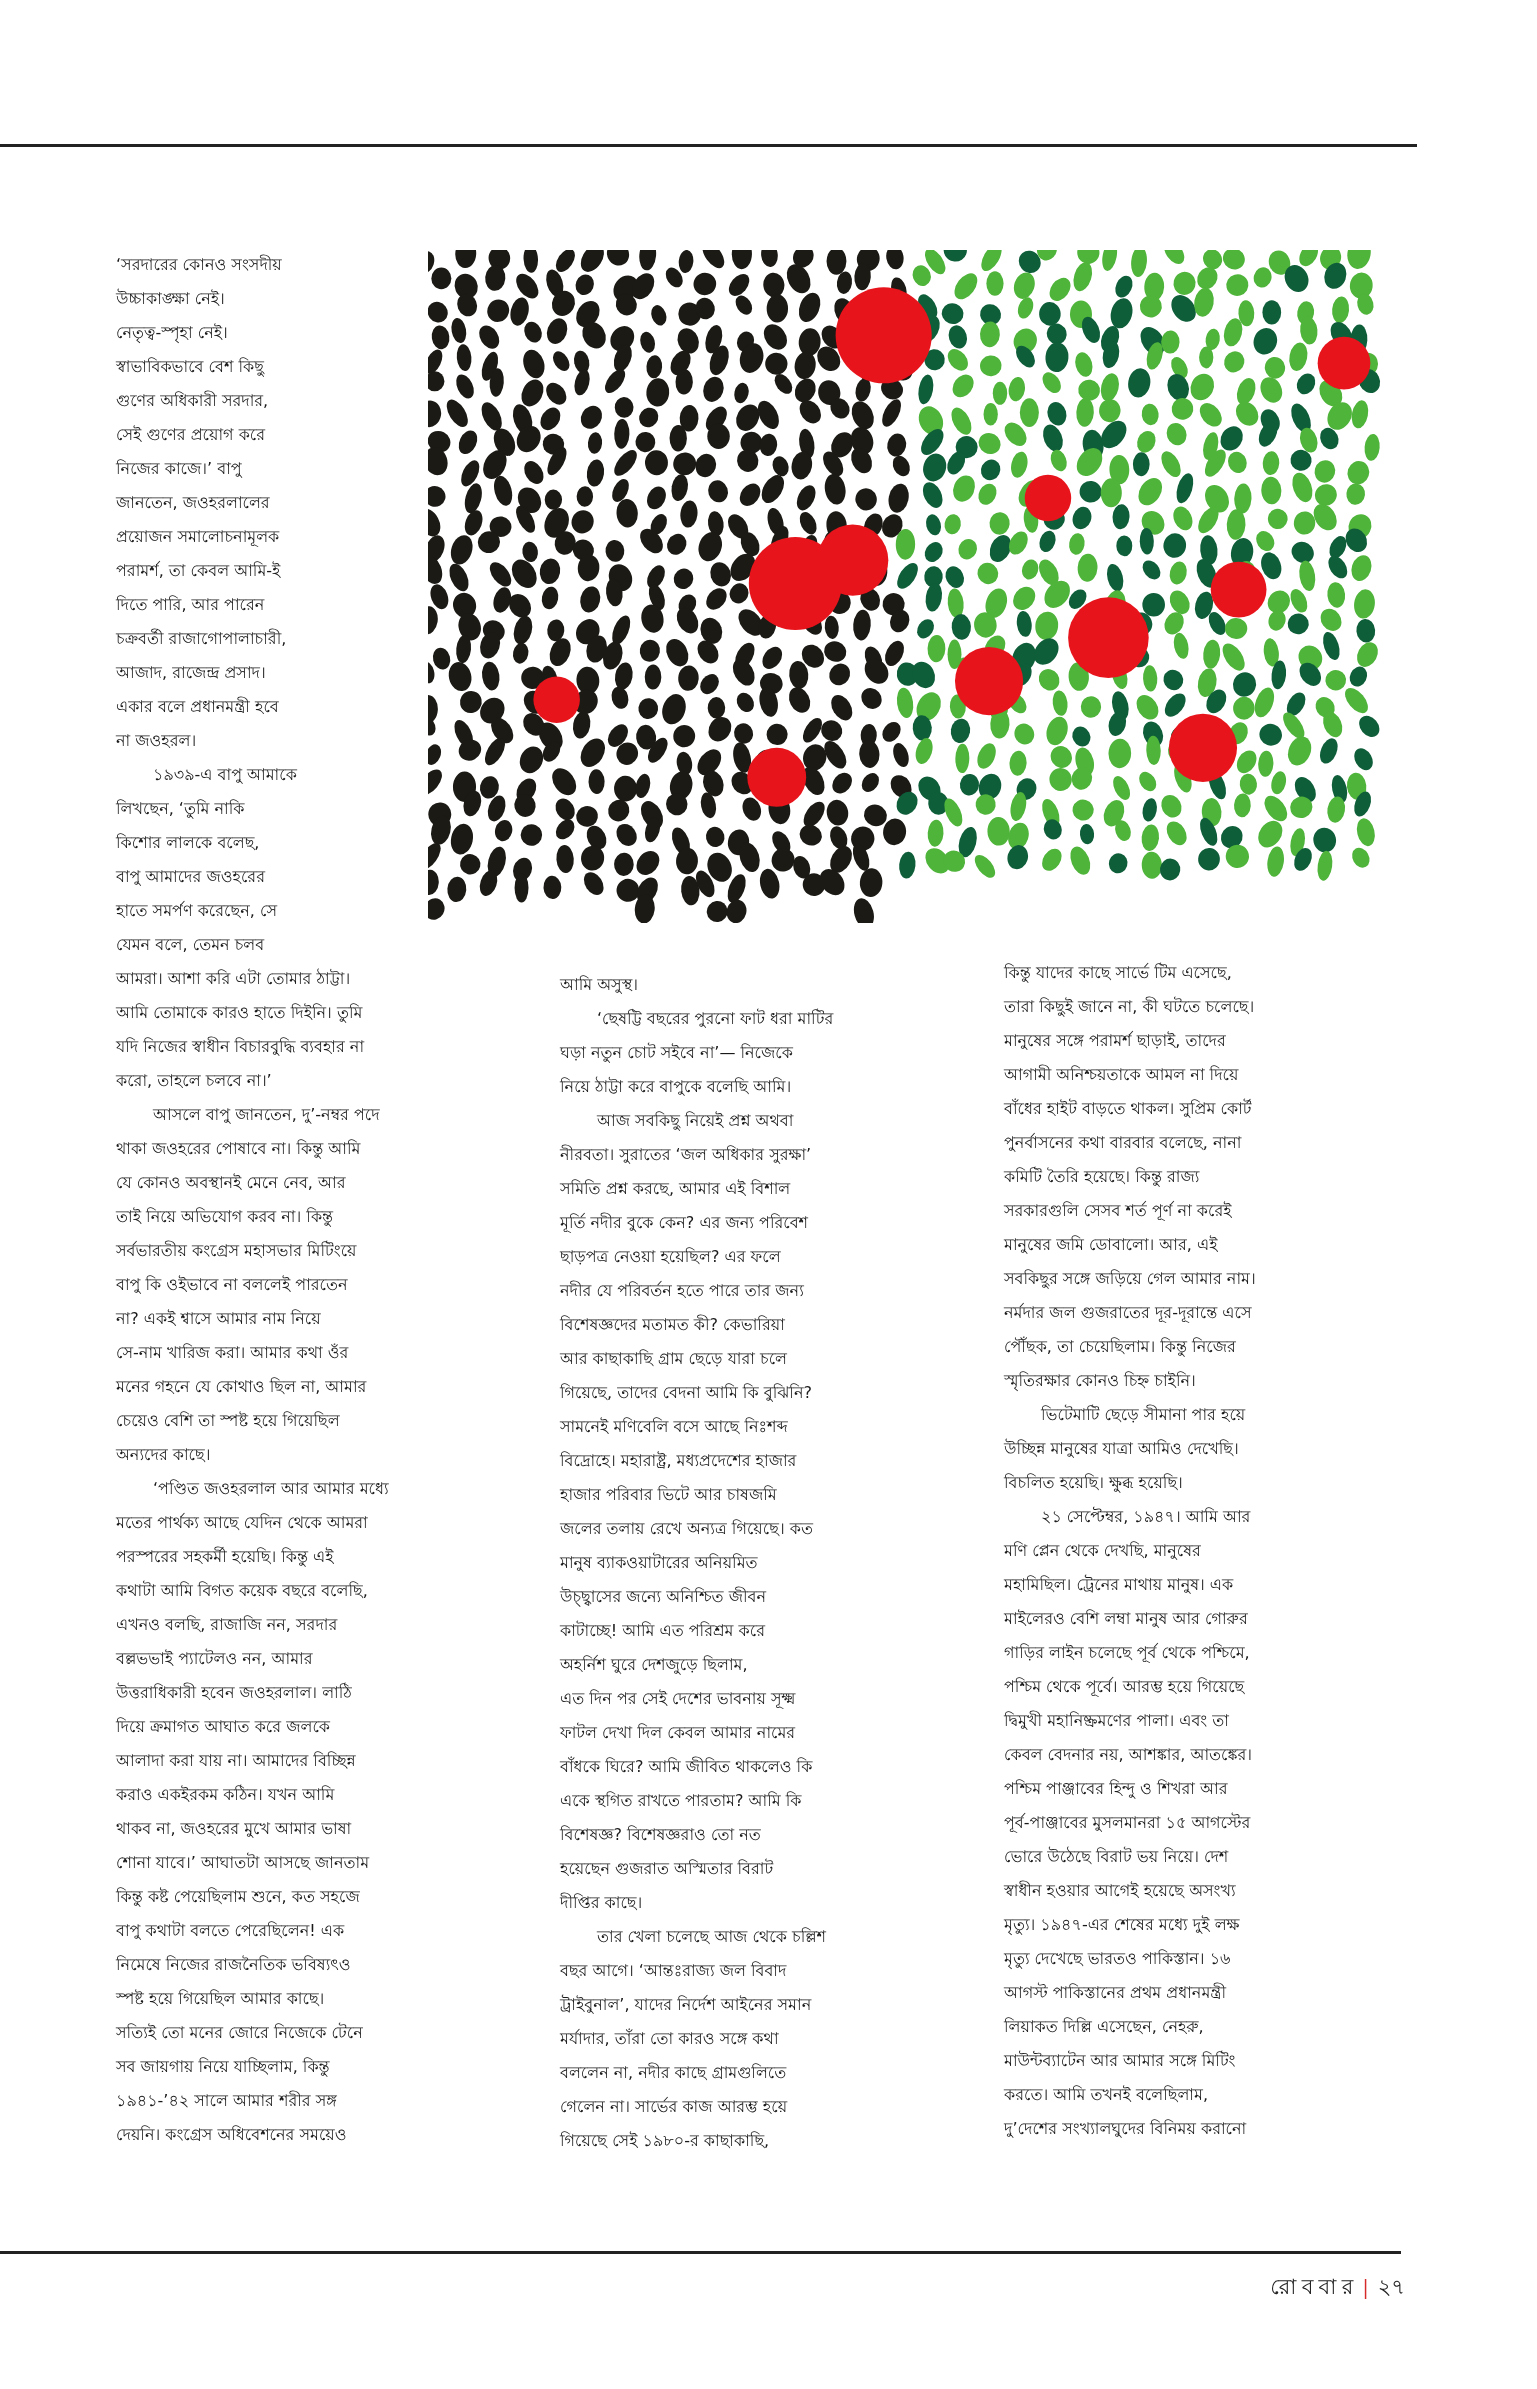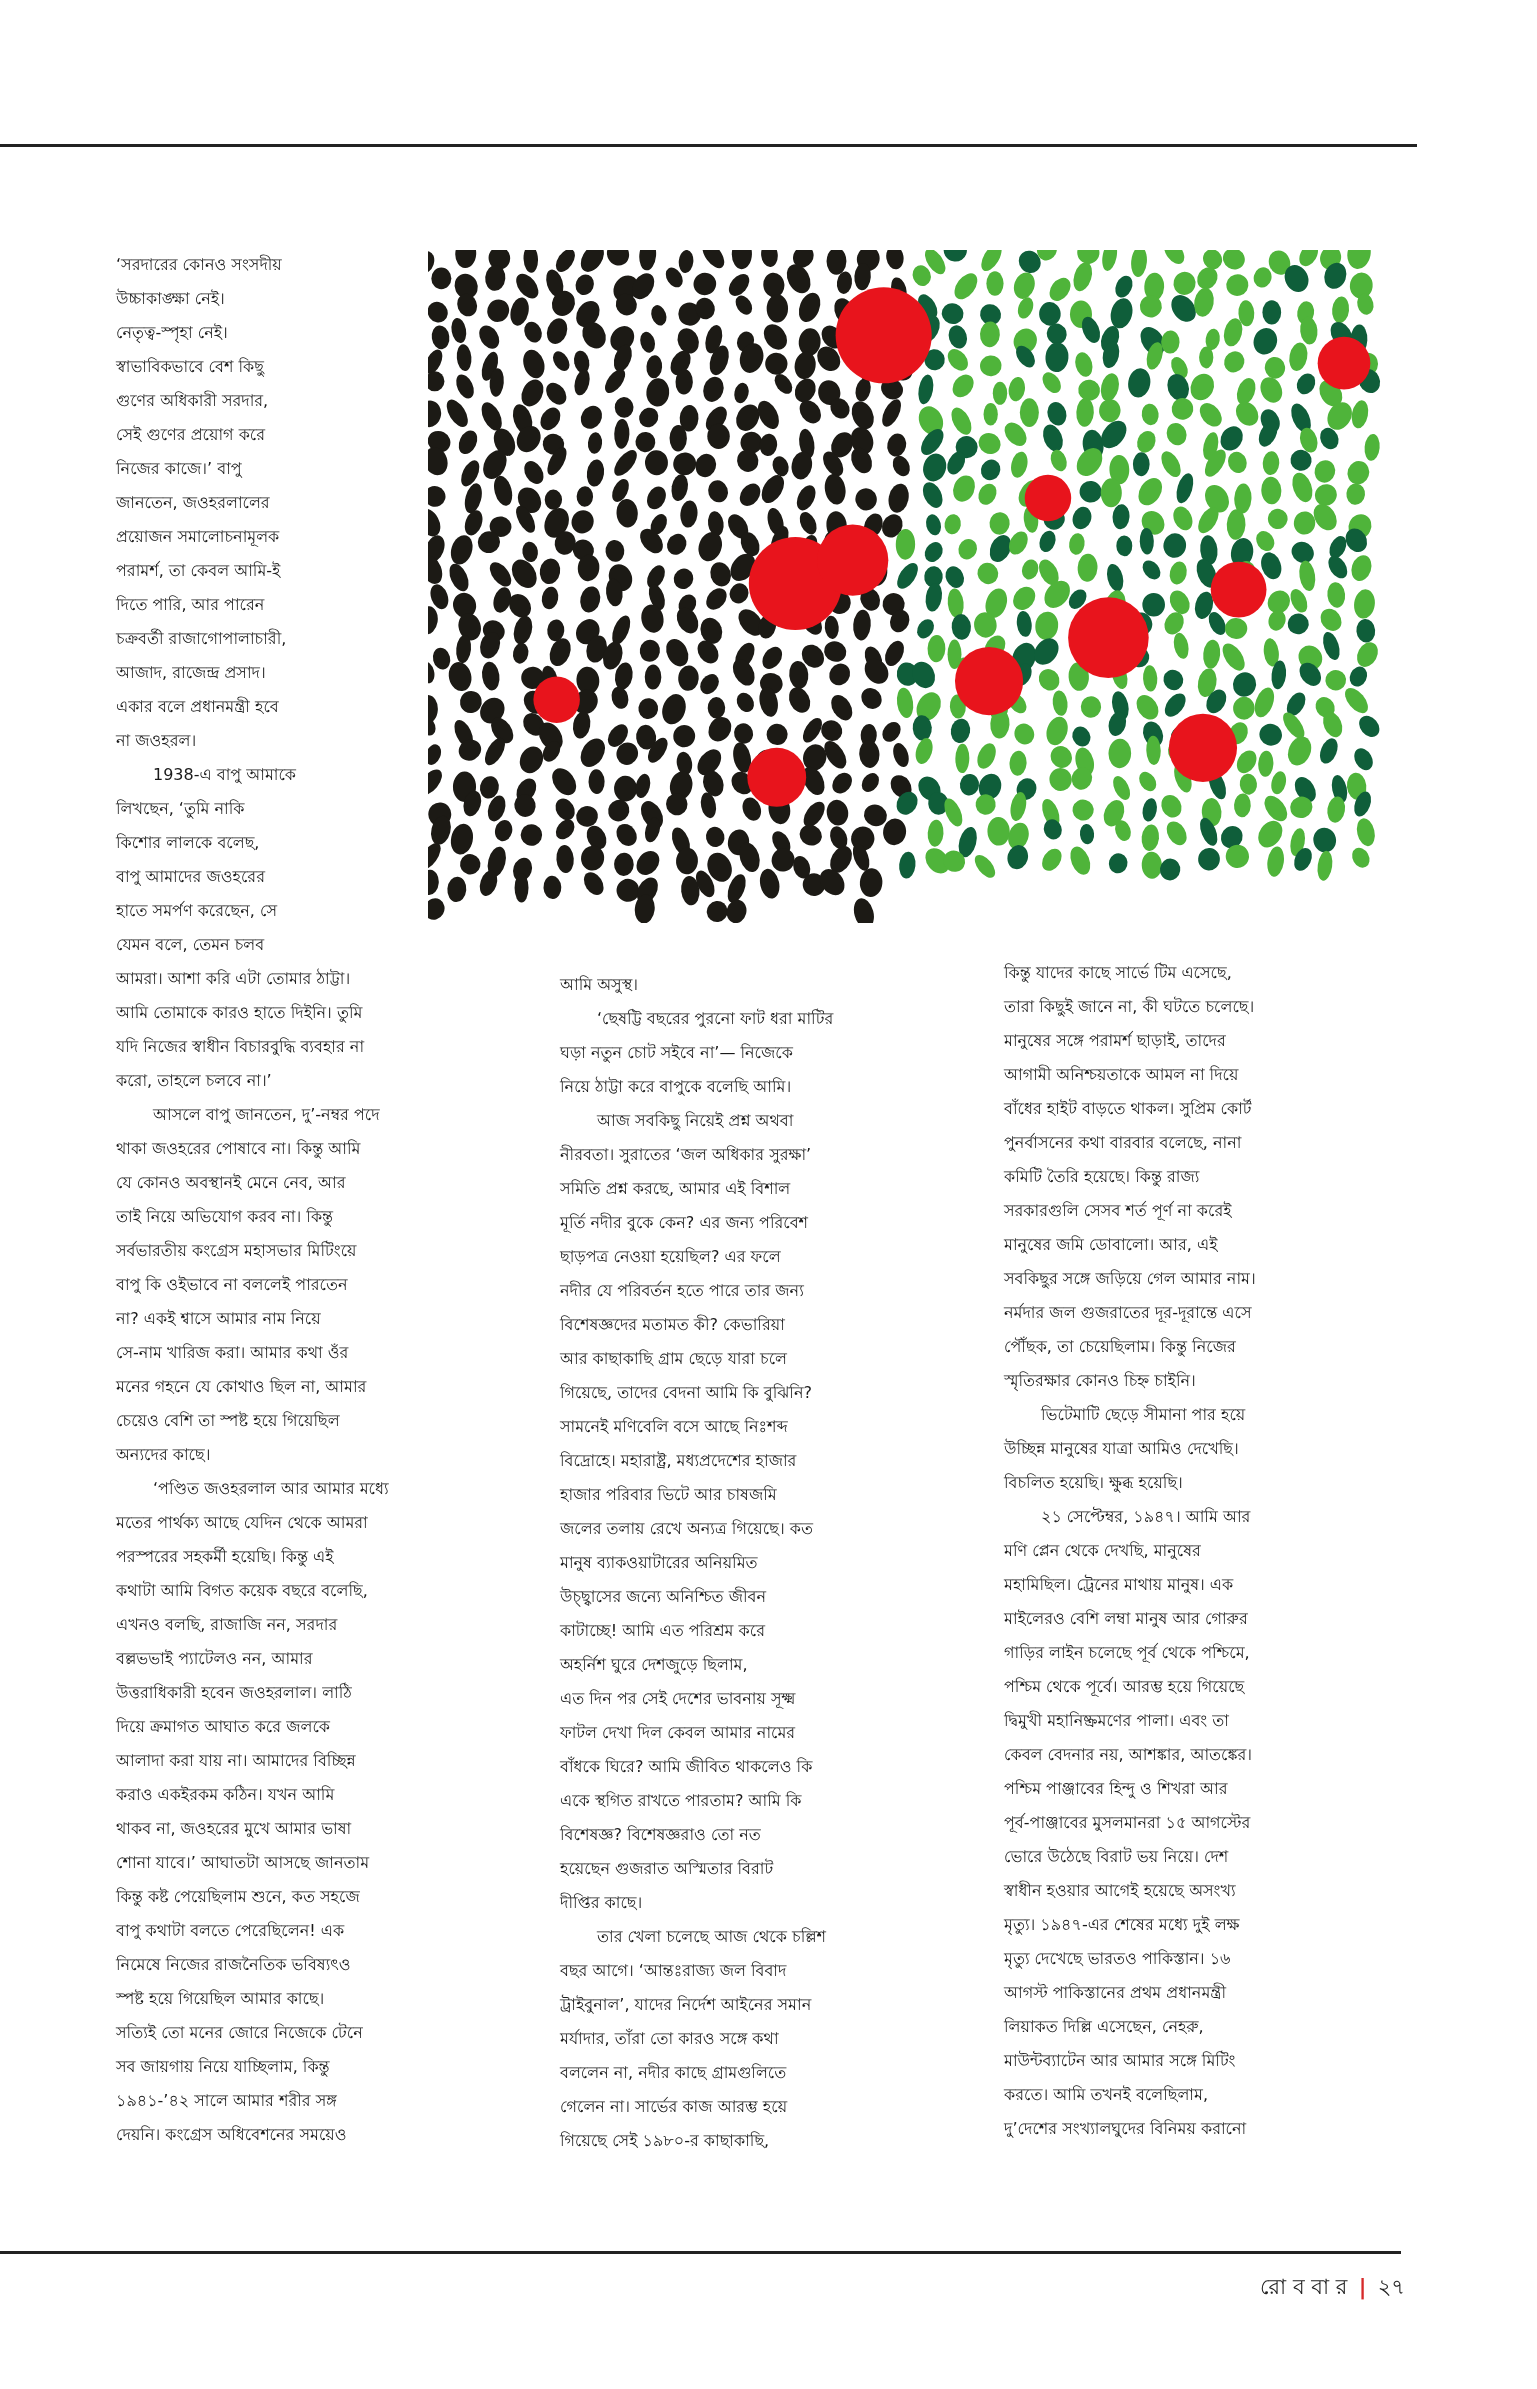--- a/index.html
+++ b/index.html
@@ -27,21 +27,21 @@
 
   
   .illustration {
     position: absolute; left: 428px; top: 250px; width: 978px; height: 673px;
     overflow: hidden; background: #fff;
   }
   .illustration svg { width: 100%; height: 100%; display: block; }
 
   .footer {
     position: absolute; right: 133px; top: 2271px;
-    font-size: 21px; white-space: nowrap; color: #222;
+    font-size: 21px; white-space: nowrap; color: #222; font-family: Liberation Serif, serif;
   }
   .footer .bar { color: #d62a2a; font-weight: bold; margin: 0 4.7px; }
 </style>
 </head>
 <body>
 
 <div class="rule-top"></div>
 
 <div class="col" id="col-left">
     <span class="line">‘সরদারের কোনও সংসদীয়</span>
@@ -52,21 +52,21 @@
     <span class="line">সেই গুণের প্রয়োগ করে</span>
     <span class="line">নিজের কাজে।’ বাপু</span>
     <span class="line">জানতেন, জওহরলালের</span>
     <span class="line">প্রয়োজন সমালোচনামূলক</span>
     <span class="line">পরামর্শ, তা কেবল আমি-ই</span>
     <span class="line">দিতে পারি, আর পারেন</span>
     <span class="line">চক্রবর্তী রাজাগোপালাচারী,</span>
     <span class="line">আজাদ, রাজেন্দ্র প্রসাদ।</span>
     <span class="line">একার বলে প্রধানমন্ত্রী হবে</span>
     <span class="line">না জওহরল।</span>
-    <span class="line indent">1938-এ বাপু আমাকে</span>
+    <span class="line indent">১৯৩৯-এ বাপু আমাকে</span>
     <span class="line">লিখছেন, ‘তুমি নাকি</span>
     <span class="line">কিশোর লালকে বলেছ,</span>
     <span class="line">বাপু আমাদের জওহরের</span>
     <span class="line">হাতে সমর্পণ করেছেন, সে</span>
     <span class="line">যেমন বলে, তেমন চলব</span>
     <span class="line">আমরা। আশা করি এটা তোমার ঠাট্টা।</span>
     <span class="line">আমি তোমাকে কারও হাতে দিইনি। তুমি</span>
     <span class="line">যদি নিজের স্বাধীন বিচারবুদ্ধি ব্যবহার না</span>
     <span class="line">করো, তাহলে চলবে না।’</span>
     <span class="line indent">আসলে বাপু জানতেন, দু’-নম্বর পদে</span>

